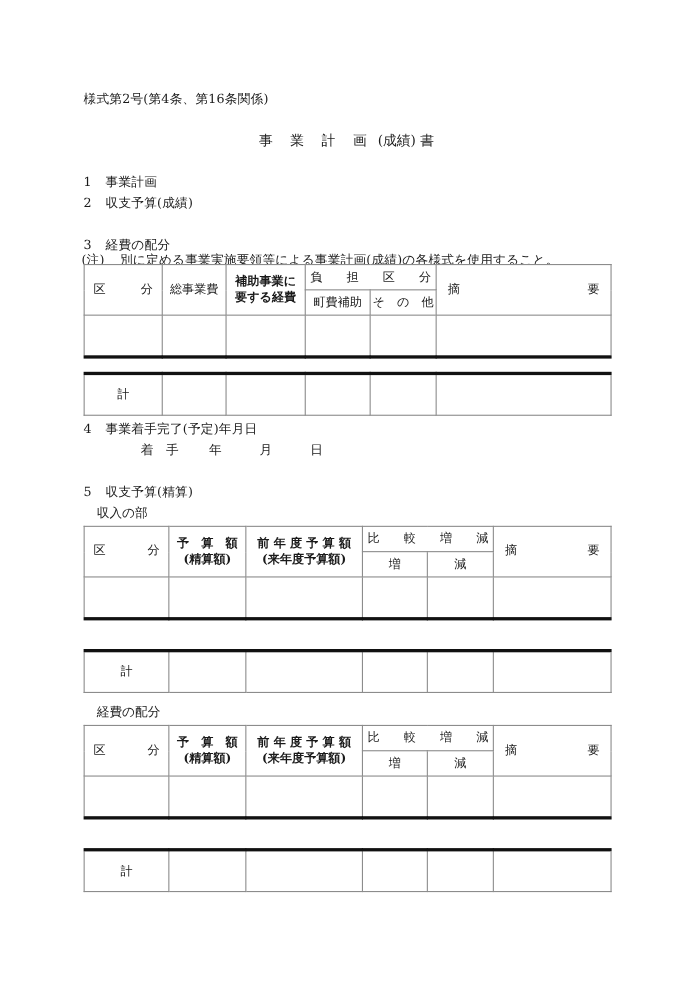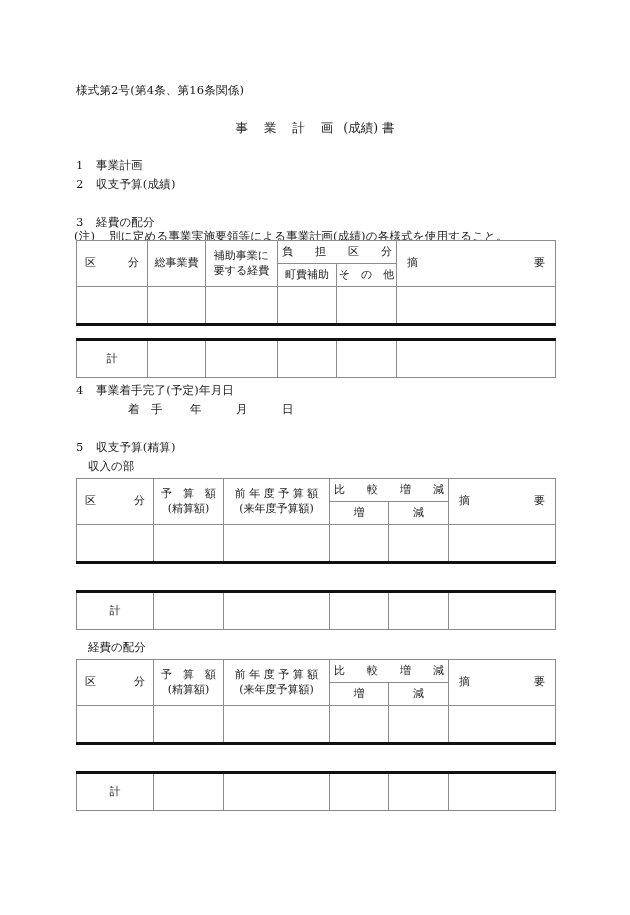--- a/index.html
+++ b/index.html
@@ -81,21 +81,21 @@
   .spread {
     display: flex;
     justify-content: space-between;
     padding: 0 8px;
   }
   .spread-wide {
     display: flex;
     justify-content: space-between;
     padding: 0 10px;
   }
-  .two-line { line-height: 1.32; }
+  .two-line { line-height: 1.32; font-weight: bold; }
   .hdr-h { height: 22px; margin-top: 42px; }
   .hdr-full { height: 45px; }
   .row-h { height: 36px; }
   .tot-h { height: 36px; }
   .nowrap { white-space: nowrap; }
 </style>
 </head>
 <body>
 
 <div class="page">

